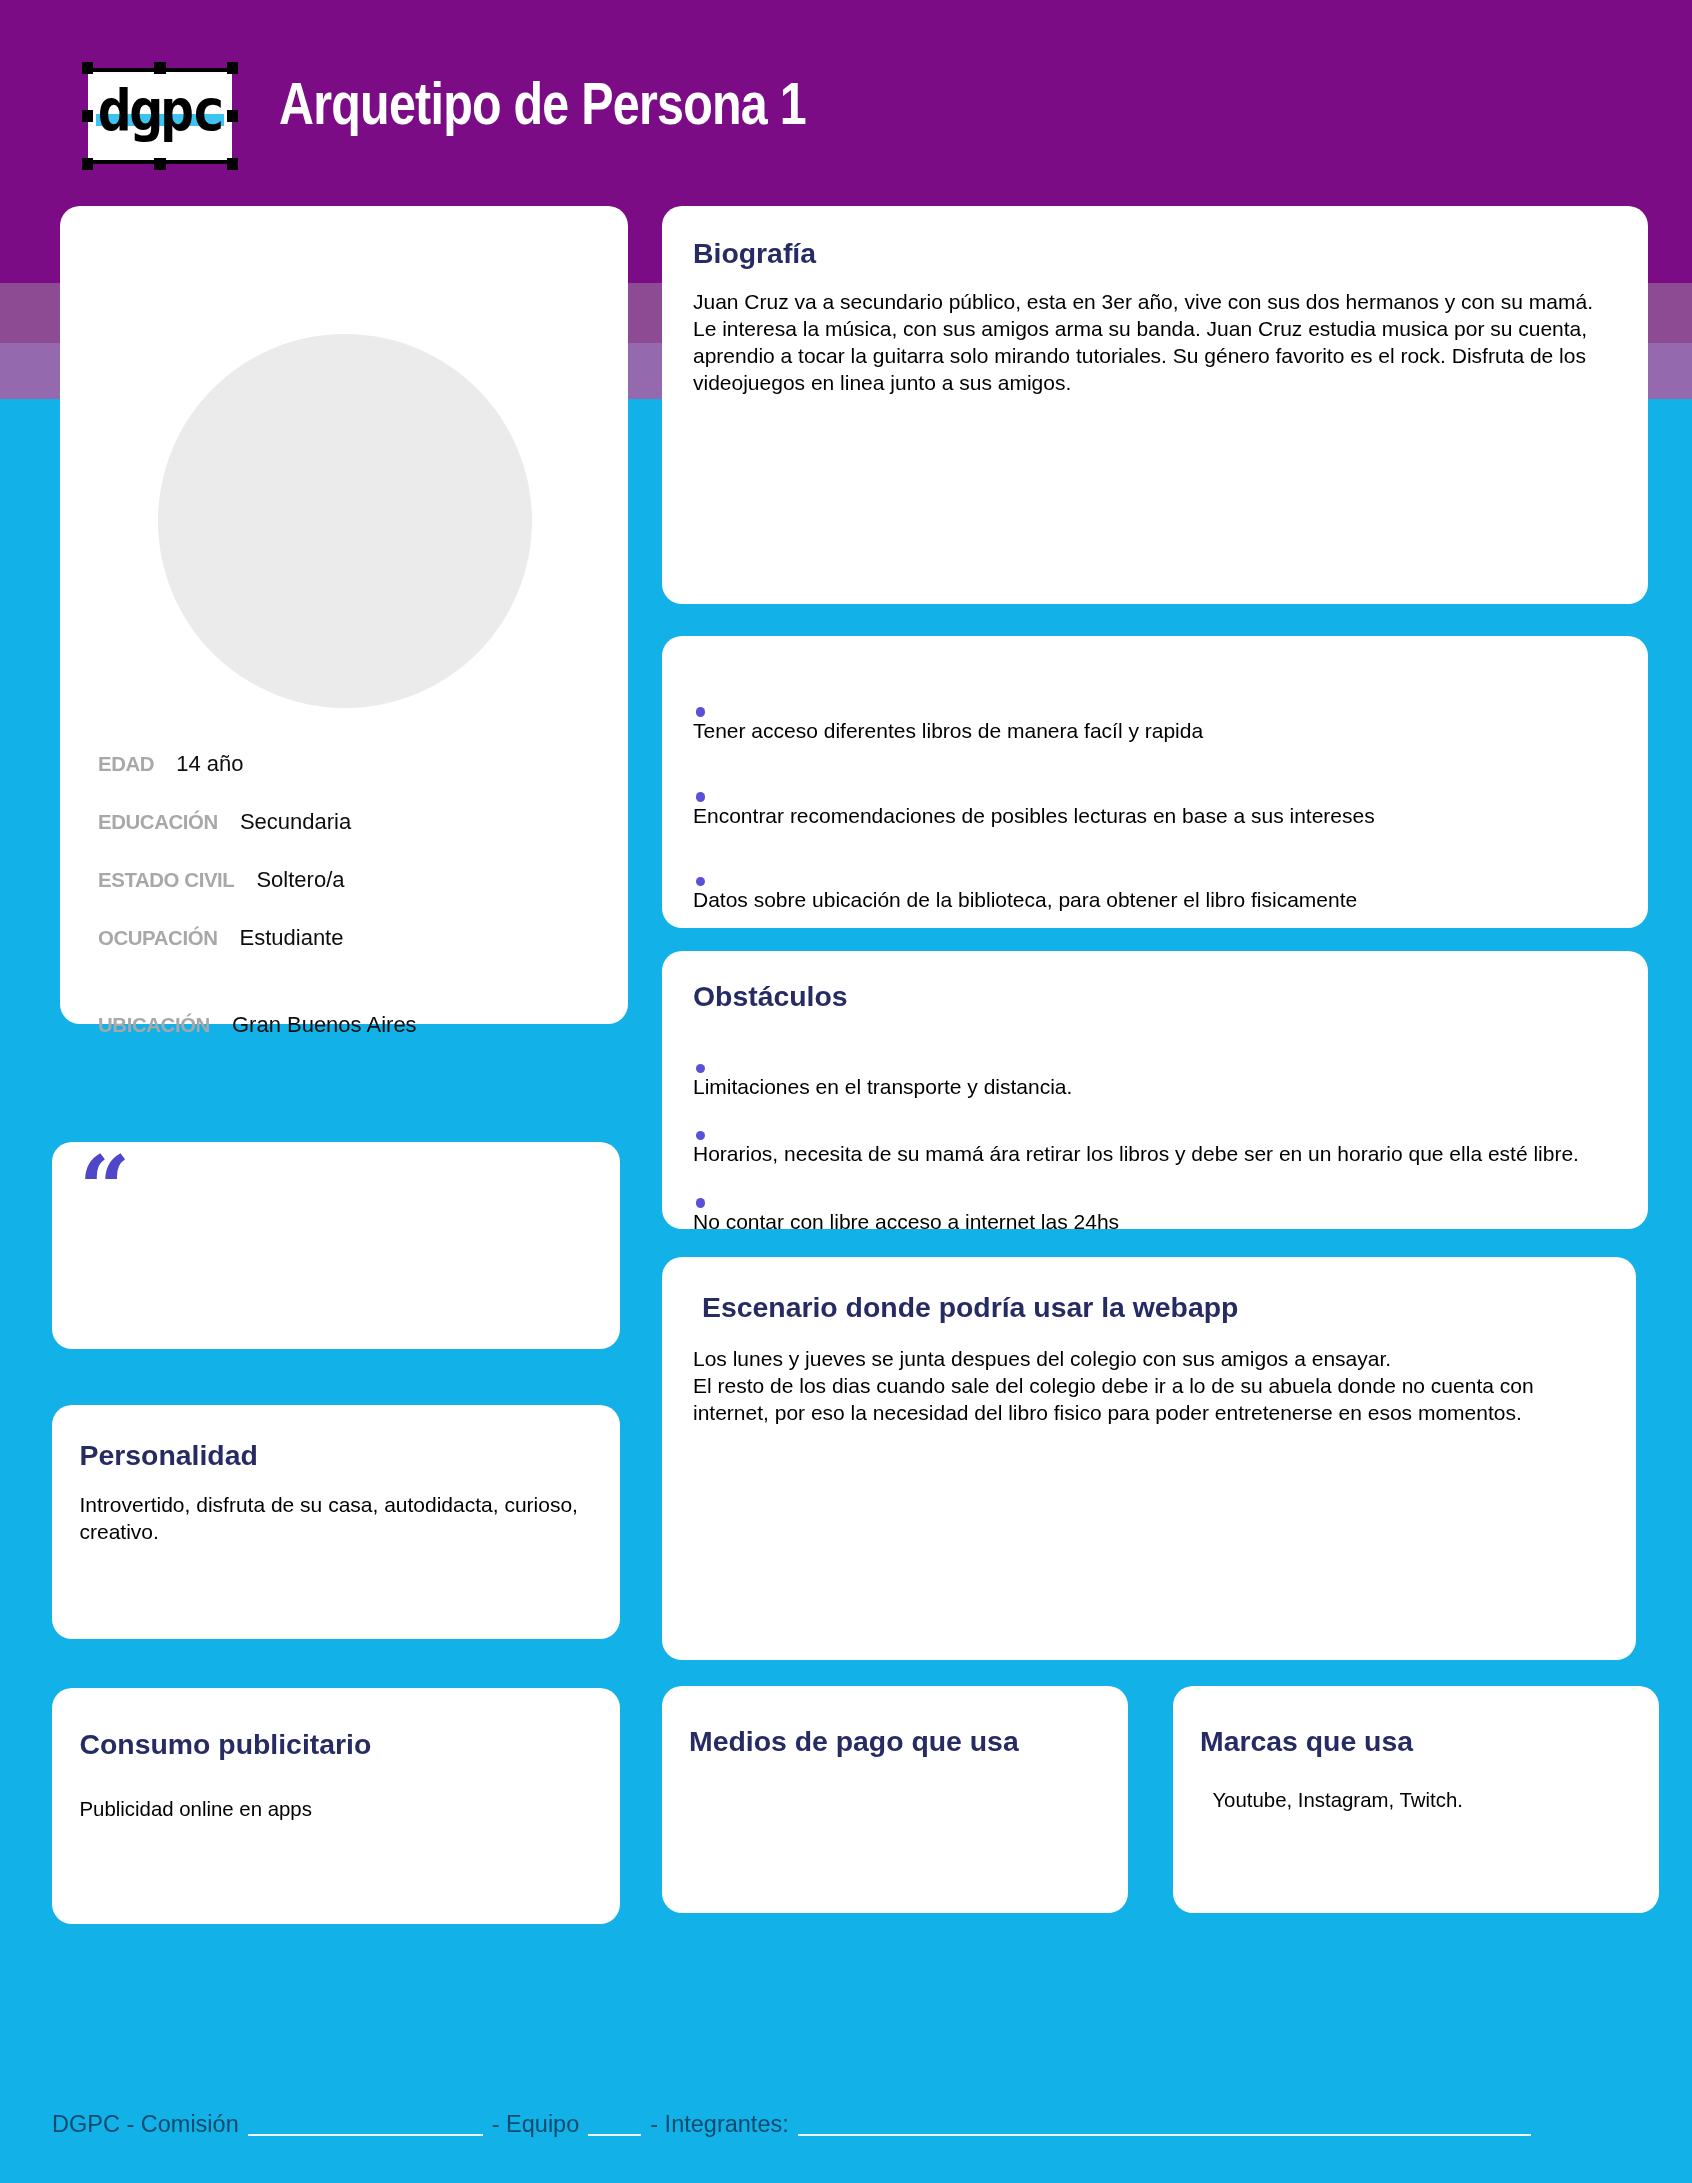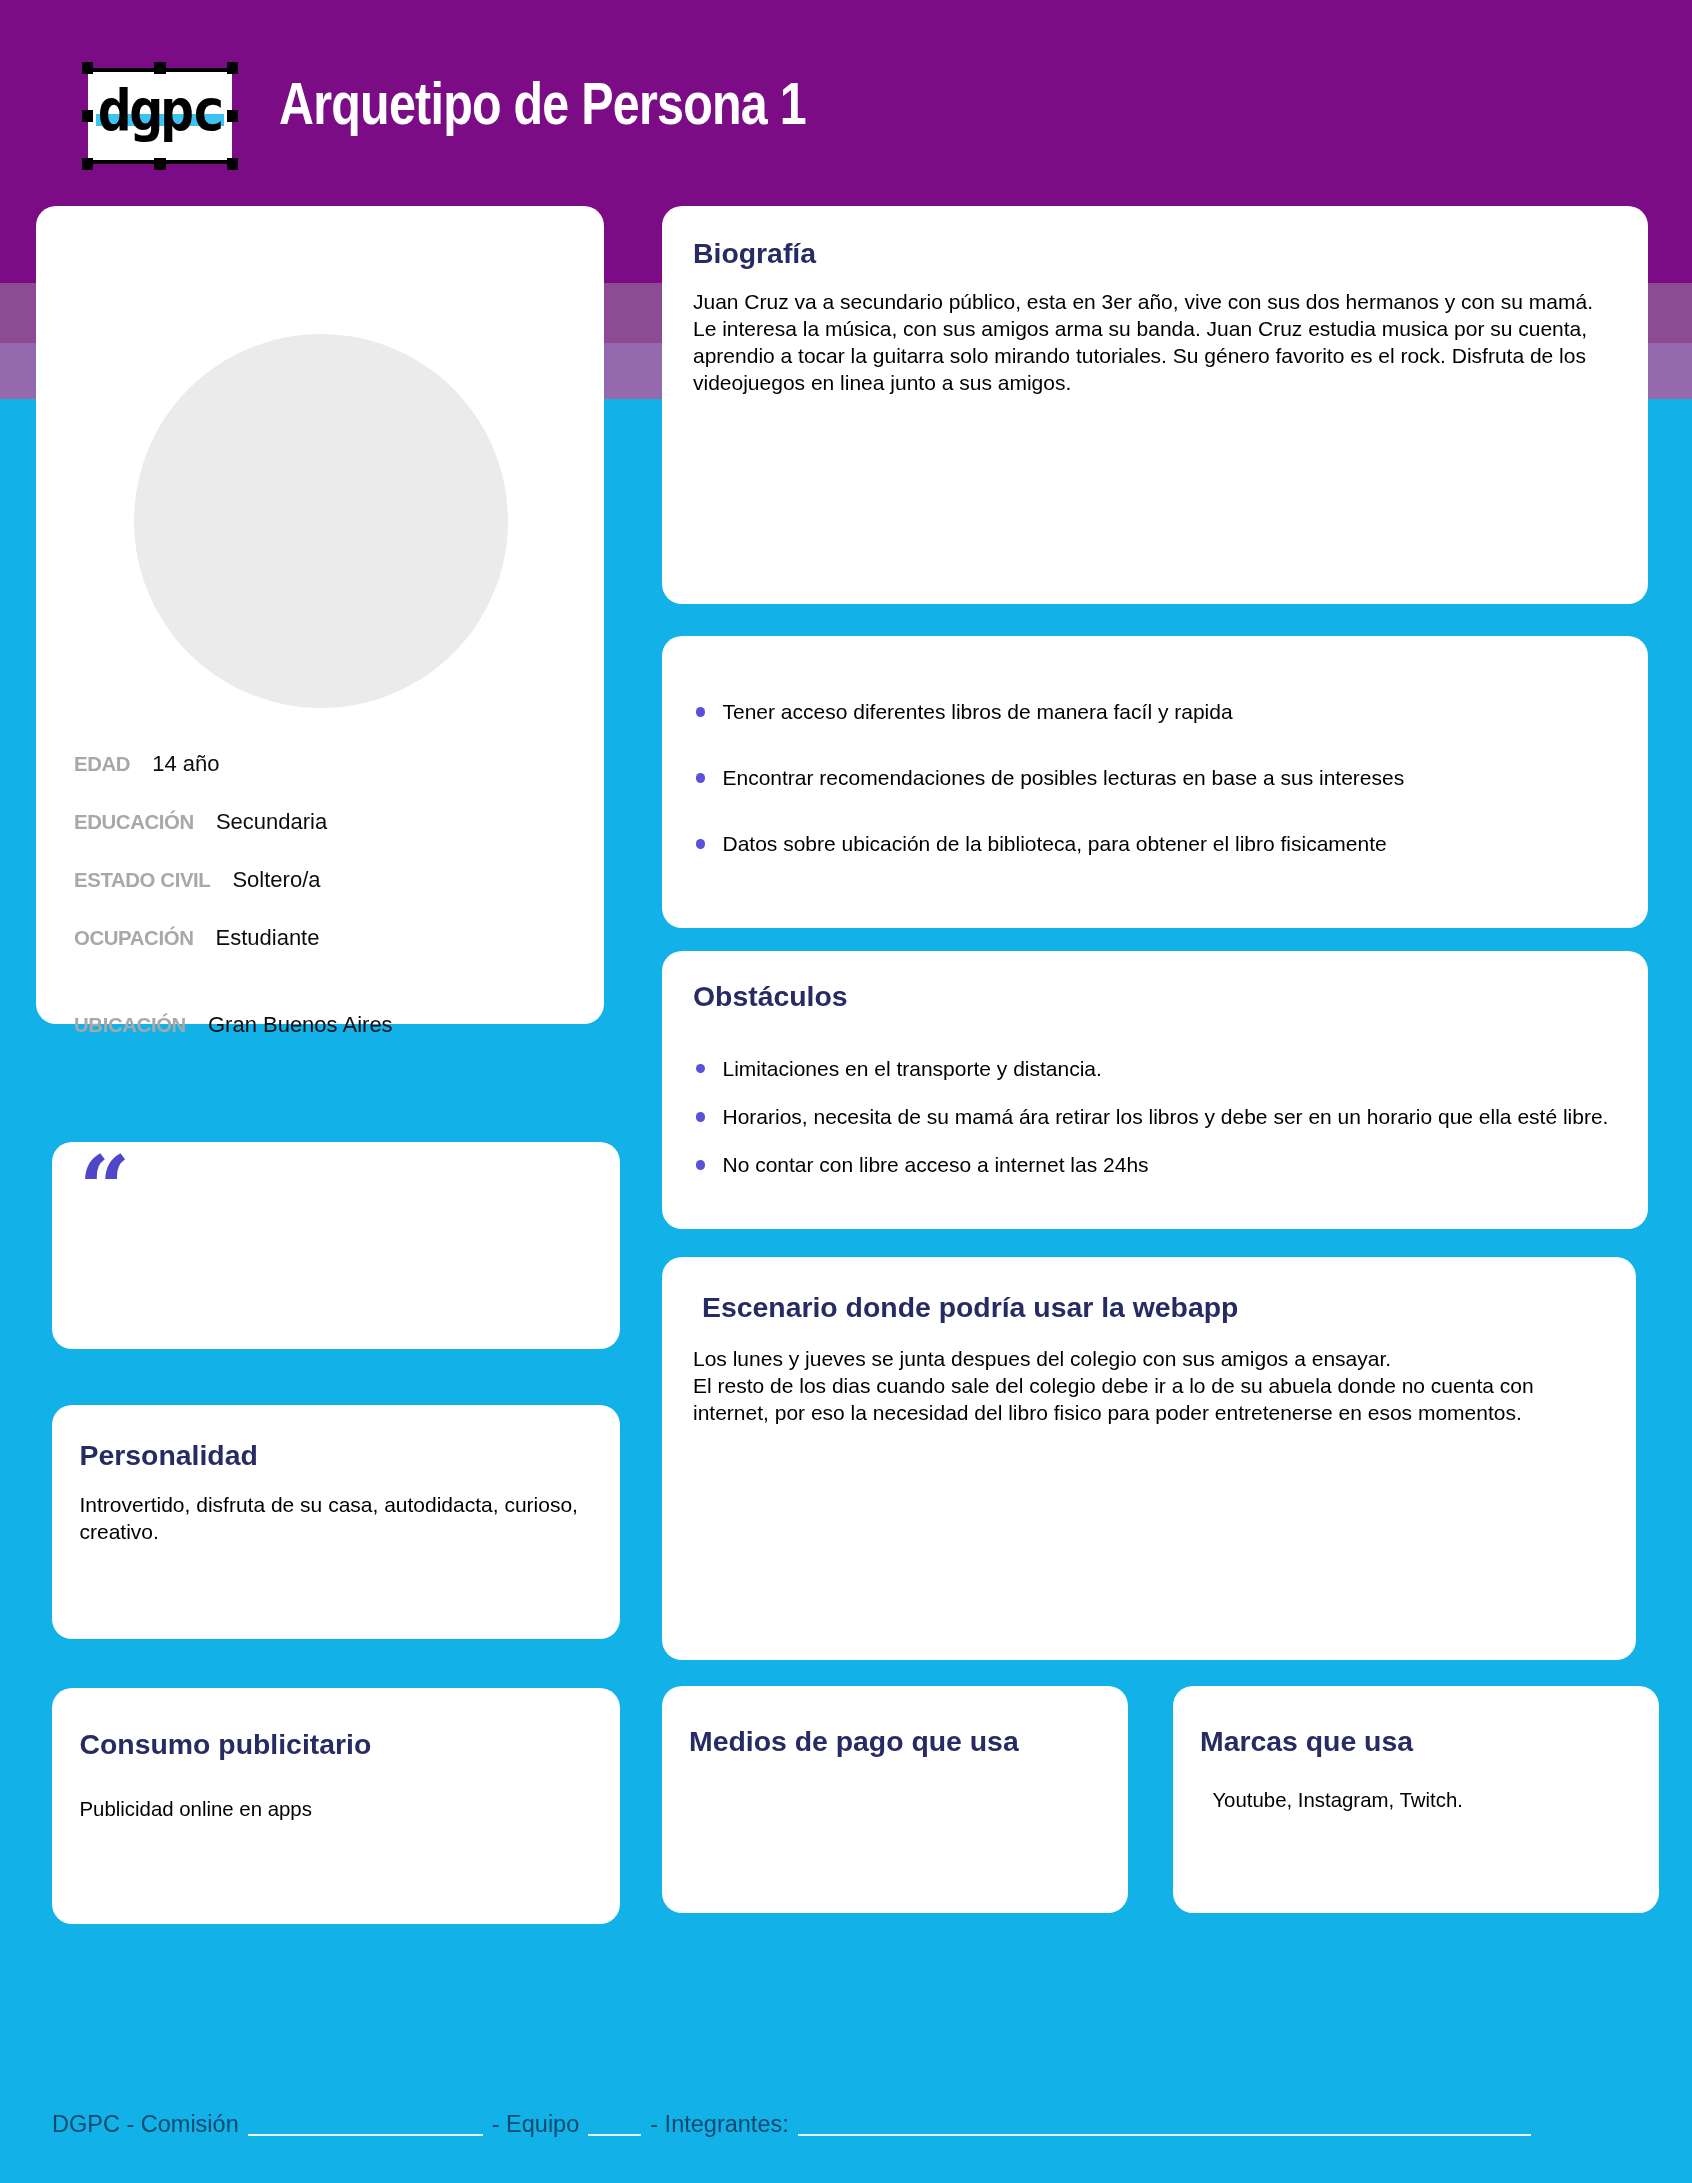--- a/index.html
+++ b/index.html
@@ -29,41 +29,41 @@
 
   .header-title{position:absolute;left:279px;top:70px;z-index:3;color:#fff;
       font-size:59px;font-weight:bold;letter-spacing:-0.9px;white-space:nowrap;
       transform:scaleX(.82);transform-origin:left top;}
 
   
   .card{position:absolute;background:#fff;border-radius:20px;box-sizing:border-box;z-index:2;}
   .section-title{font-size:28.4px;font-weight:bold;color:#272b63;margin:0;line-height:1.2;}
   .body-text{font-size:21px;line-height:27px;color:#000;margin:0;}
 
-  #card-profile{left:36px;top:206px;width:568px;height:818px;}
+  #card-profile{left:60px;top:206px;width:568px;height:818px;}
   .avatar{position:absolute;left:98px;top:128px;width:374px;height:374px;border-radius:50%;background:#ebebeb;}
   .fields{position:absolute;left:38px;top:545px;right:22px;}
   .field-row{display:flex;align-items:baseline;margin-bottom:32px;}
   .field-row.spaced{margin-top:61px;}
   .field-label{font-size:20.4px;font-weight:bold;color:#a8a8a8;margin-right:22px;letter-spacing:-0.4px;flex:0 0 auto;}
   .field-value{font-size:22px;color:#0d0d0d;}
 
   #card-quote{left:52px;top:1142px;width:568px;height:207px;}
   .quote-glyph{position:absolute;left:27px;top:1.8px;font-family:"DejaVu Serif",serif;font-weight:bold;
       font-size:89px;line-height:1;color:#4f46c8;}
 
   #card-personality{left:52px;top:1405px;width:568px;height:234px;padding:33px 27.5px;}
   #card-personality .body-text{margin-top:18.7px;}
 
   #card-bio{left:662px;top:206px;width:986px;height:398px;padding:30px 31px;}
   #card-bio .body-text{margin-top:18px;}
 
   #card-objectives{left:662px;top:636px;width:986px;height:292px;padding:29px 31px;}
   .bullet-list{margin-top:33px;}
-  .bullet-item{display:flex;align-items:flex-start;}
+  .bullet-item{display:flex;align-items:flex-start;flex-direction:column;}
   #card-objectives .bullet-item{margin-bottom:39px;}
   #card-obstacles .bullet-item{margin-bottom:21.3px;}
   .bullet-dot{flex:0 0 auto;width:9.8px;height:9.8px;border-radius:50%;background:#5b50d7;margin:9px 17px 0 2.7px;}
 
   #card-obstacles{left:662px;top:951px;width:986px;height:278px;padding:27.5px 31px;}
   #card-obstacles .bullet-list{margin-top:42px;}
 
   #card-scenario{left:662px;top:1257px;width:974px;height:403px;padding:33px 31px;}
   #card-scenario .section-title{padding-left:9px;}
   .pre-line{white-space:pre-line;}

